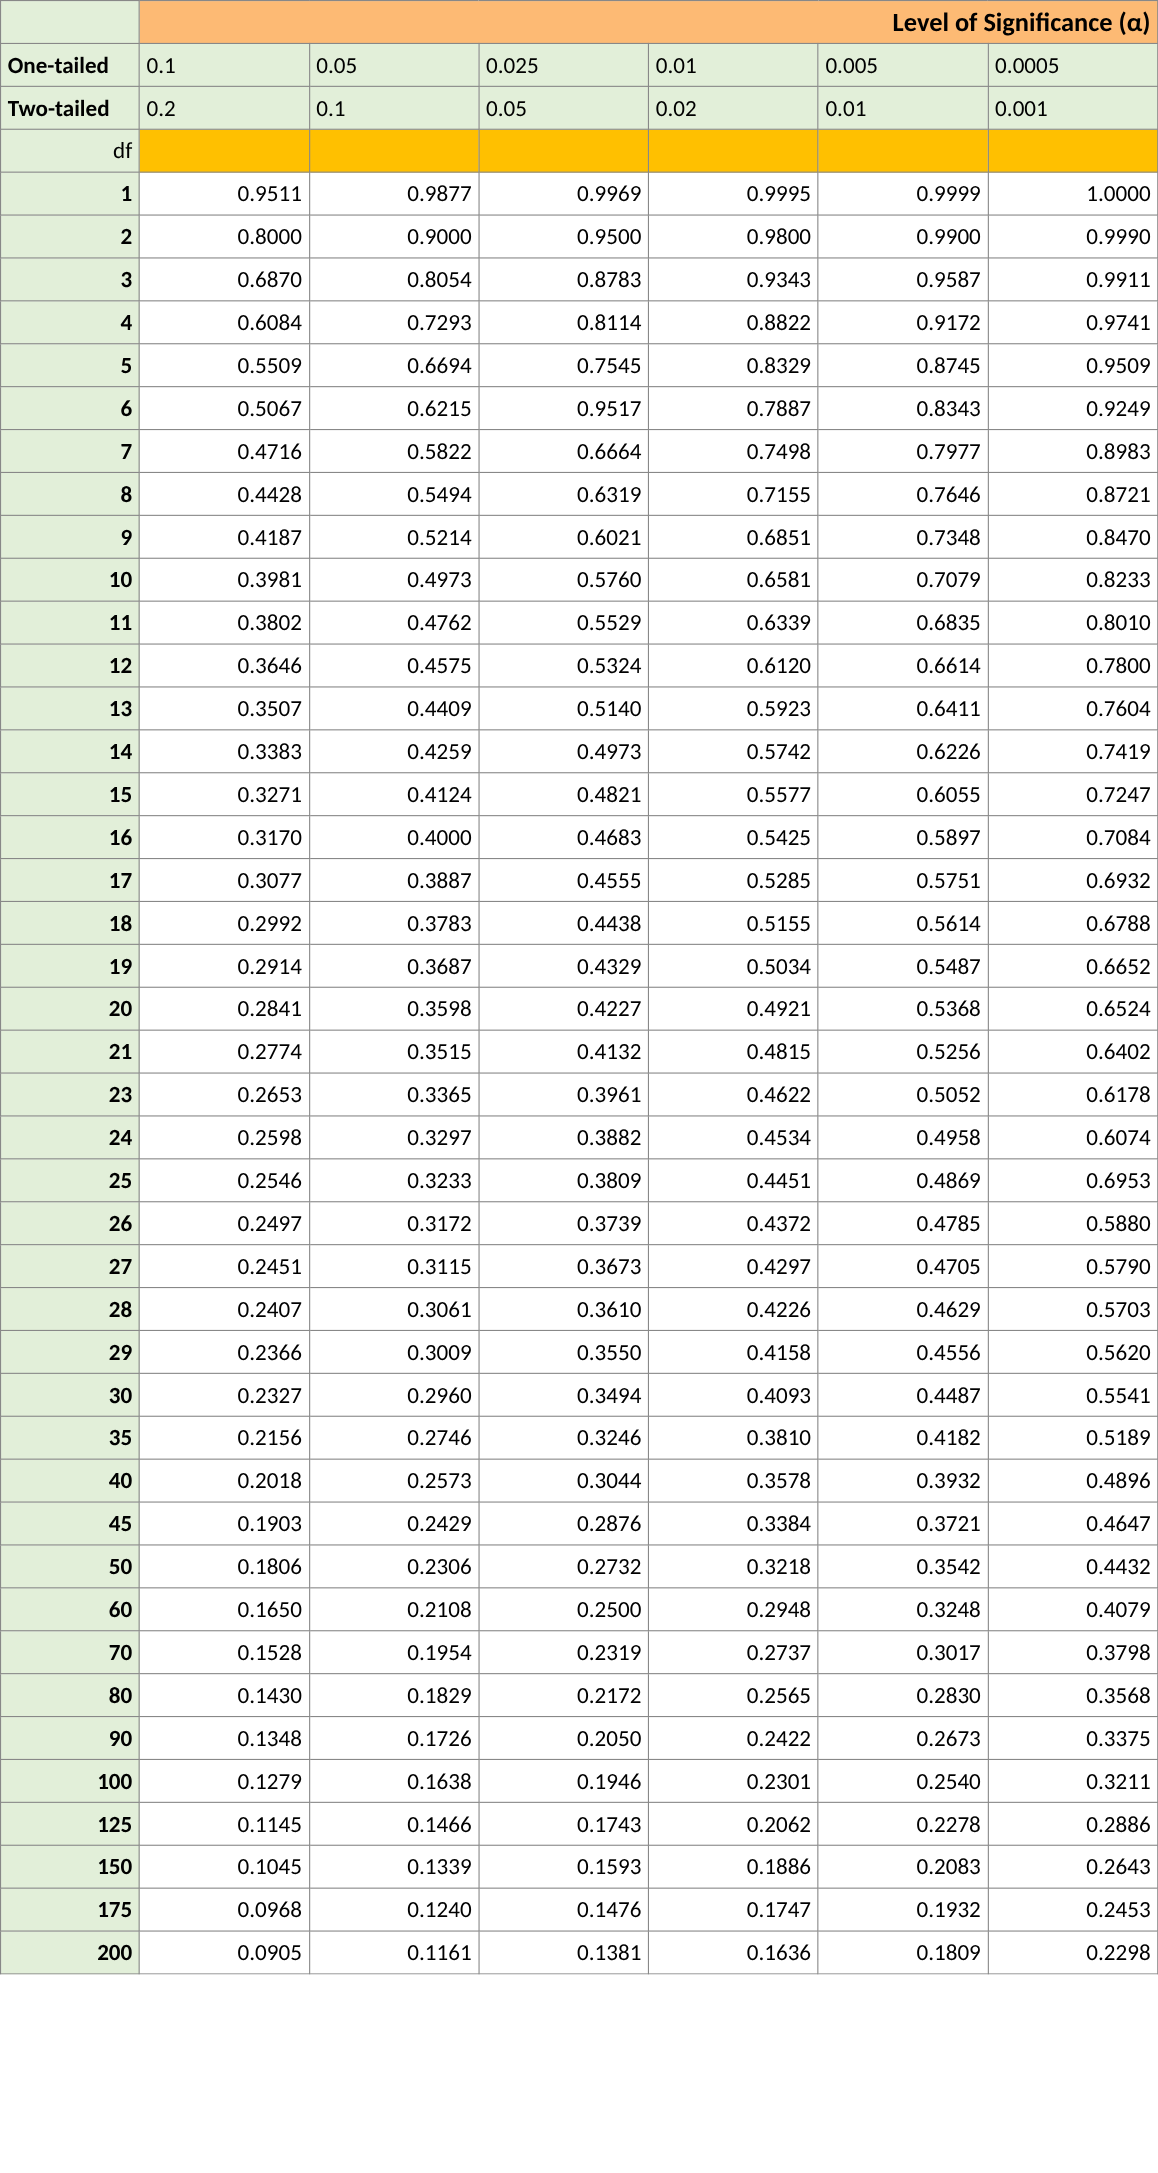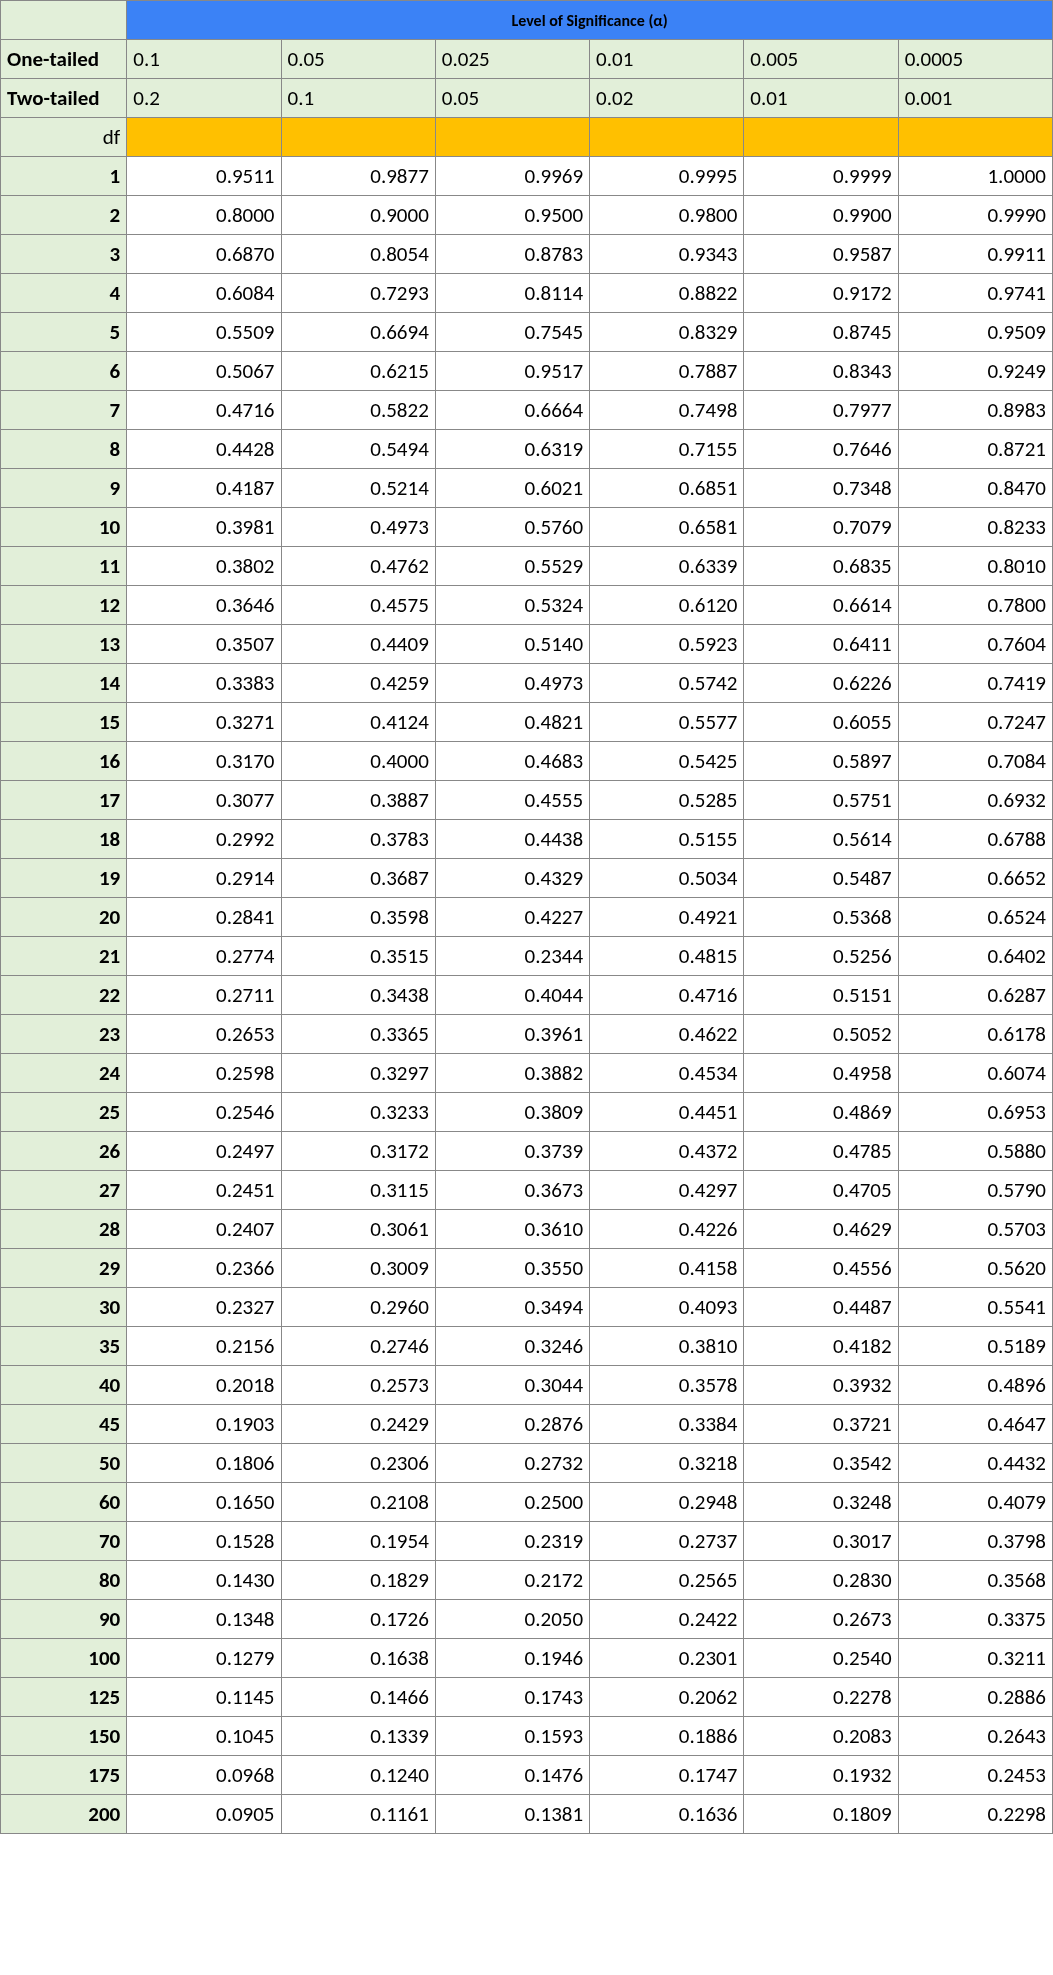--- a/index.html
+++ b/index.html
@@ -25,24 +25,23 @@
   .col-left {
     width: 126px;
     background: #e2efd9;
     font-weight: bold;
     text-align: right;
   }
   .col-data {
     width: 154px;
   }
   .header-title {
-    background: #3b82f6;
+    background: #fdba74;
     font-weight: bold;
-    text-align: center;
-    font-size: 16px;
+    font-size: 24px;
   }
   .header-left {
     background: #e2efd9;
     font-weight: bold;
     text-align: left;
   }
   .alpha-cell {
     background: #e2efd9;
     text-align: left;
   }
@@ -272,33 +271,24 @@
         <td class="data-cell col-data">0.3598</td>
         <td class="data-cell col-data">0.4227</td>
         <td class="data-cell col-data">0.4921</td>
         <td class="data-cell col-data">0.5368</td>
         <td class="data-cell col-data">0.6524</td>
       </tr>
       <tr>
         <td class="col-left">21</td>
         <td class="data-cell col-data">0.2774</td>
         <td class="data-cell col-data">0.3515</td>
-        <td class="data-cell col-data">0.2344</td>
+        <td class="data-cell col-data">0.4132</td>
         <td class="data-cell col-data">0.4815</td>
         <td class="data-cell col-data">0.5256</td>
         <td class="data-cell col-data">0.6402</td>
-      </tr>
-      <tr>
-        <td class="col-left">22</td>
-        <td class="data-cell col-data">0.2711</td>
-        <td class="data-cell col-data">0.3438</td>
-        <td class="data-cell col-data">0.4044</td>
-        <td class="data-cell col-data">0.4716</td>
-        <td class="data-cell col-data">0.5151</td>
-        <td class="data-cell col-data">0.6287</td>
       </tr>
       <tr>
         <td class="col-left">23</td>
         <td class="data-cell col-data">0.2653</td>
         <td class="data-cell col-data">0.3365</td>
         <td class="data-cell col-data">0.3961</td>
         <td class="data-cell col-data">0.4622</td>
         <td class="data-cell col-data">0.5052</td>
         <td class="data-cell col-data">0.6178</td>
       </tr>

